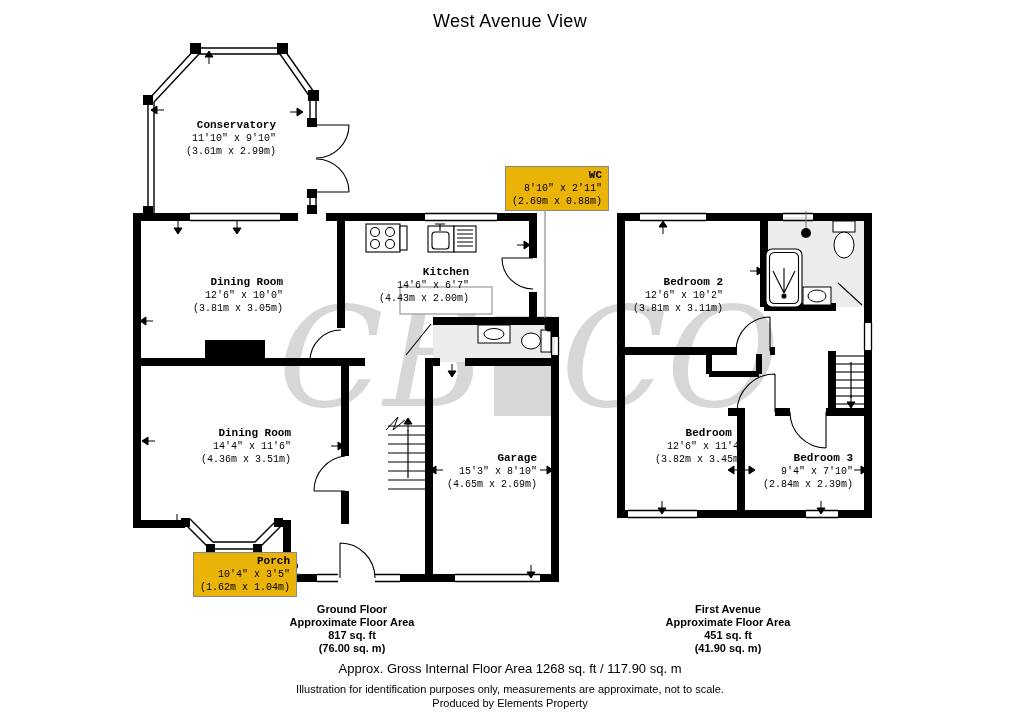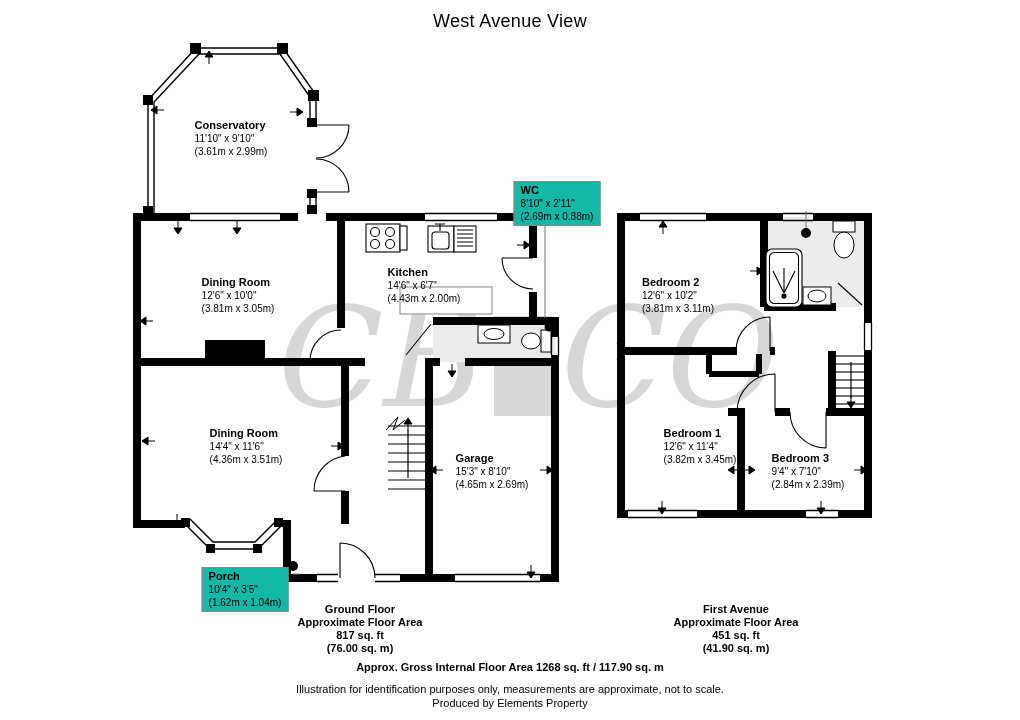--- a/index.html
+++ b/index.html
@@ -5,27 +5,27 @@
   html,body{margin:0;padding:0;background:#fff;}
   #page{position:relative;width:1020px;height:720px;background:#fff;overflow:hidden;
         font-family:"Liberation Sans","DejaVu Sans",sans-serif;color:#000;}
   .ctext{position:absolute;width:100%;text-align:center;}
   #title{top:11px;font-size:18px;font-weight:normal;letter-spacing:.3px;}
   #wm{position:absolute;left:278px;top:290px;display:flex;align-items:center;gap:9px;
       font-family:"DejaVu Serif","Liberation Serif",serif;font-size:138px;line-height:1;
       color:#d7d7d7;z-index:0;user-select:none;font-style:italic;}
   #wm .blk{width:58px;height:100px;background:#d7d7d7;margin-top:14px;}
   svg#plan{position:absolute;left:0;top:0;z-index:1;}
-  .room-label{position:absolute;transform:translateX(-50%);text-align:left;z-index:2;line-height:13px;}
+  .room-label{position:absolute;transform:translateX(-50%);text-align:right;z-index:2;line-height:13px;font-family:Liberation Mono, monospace;}
   .room-label .rname{font-size:11px;font-weight:bold;}
   .room-label .rdim{font-size:10px;}
-  .boxed{background:#14b8a6;border:1px solid #888;padding:2px 6px;margin-top:15px;}
+  .boxed{background:#eab308;border:1px solid #888;padding:2px 6px;}
   .summary{position:absolute;transform:translateX(-50%);text-align:center;z-index:2;
-           font-size:11px;font-weight:bold;line-height:13px;margin-left:8px;}
-  #gross{top:661px;font-size:11px;font-weight:bold;z-index:2;}
+           font-size:11px;font-weight:bold;line-height:13px;}
+  #gross{top:661px;font-size:13px;font-weight:normal;z-index:2;}
   #disclaimer{top:683px;font-size:11px;z-index:2;}
   #produced{top:697px;font-size:11px;z-index:2;}
 </style>
 </head>
 <body>
 
 <div id="page">
 
   <div id="title" class="ctext">West Avenue View</div>
 

